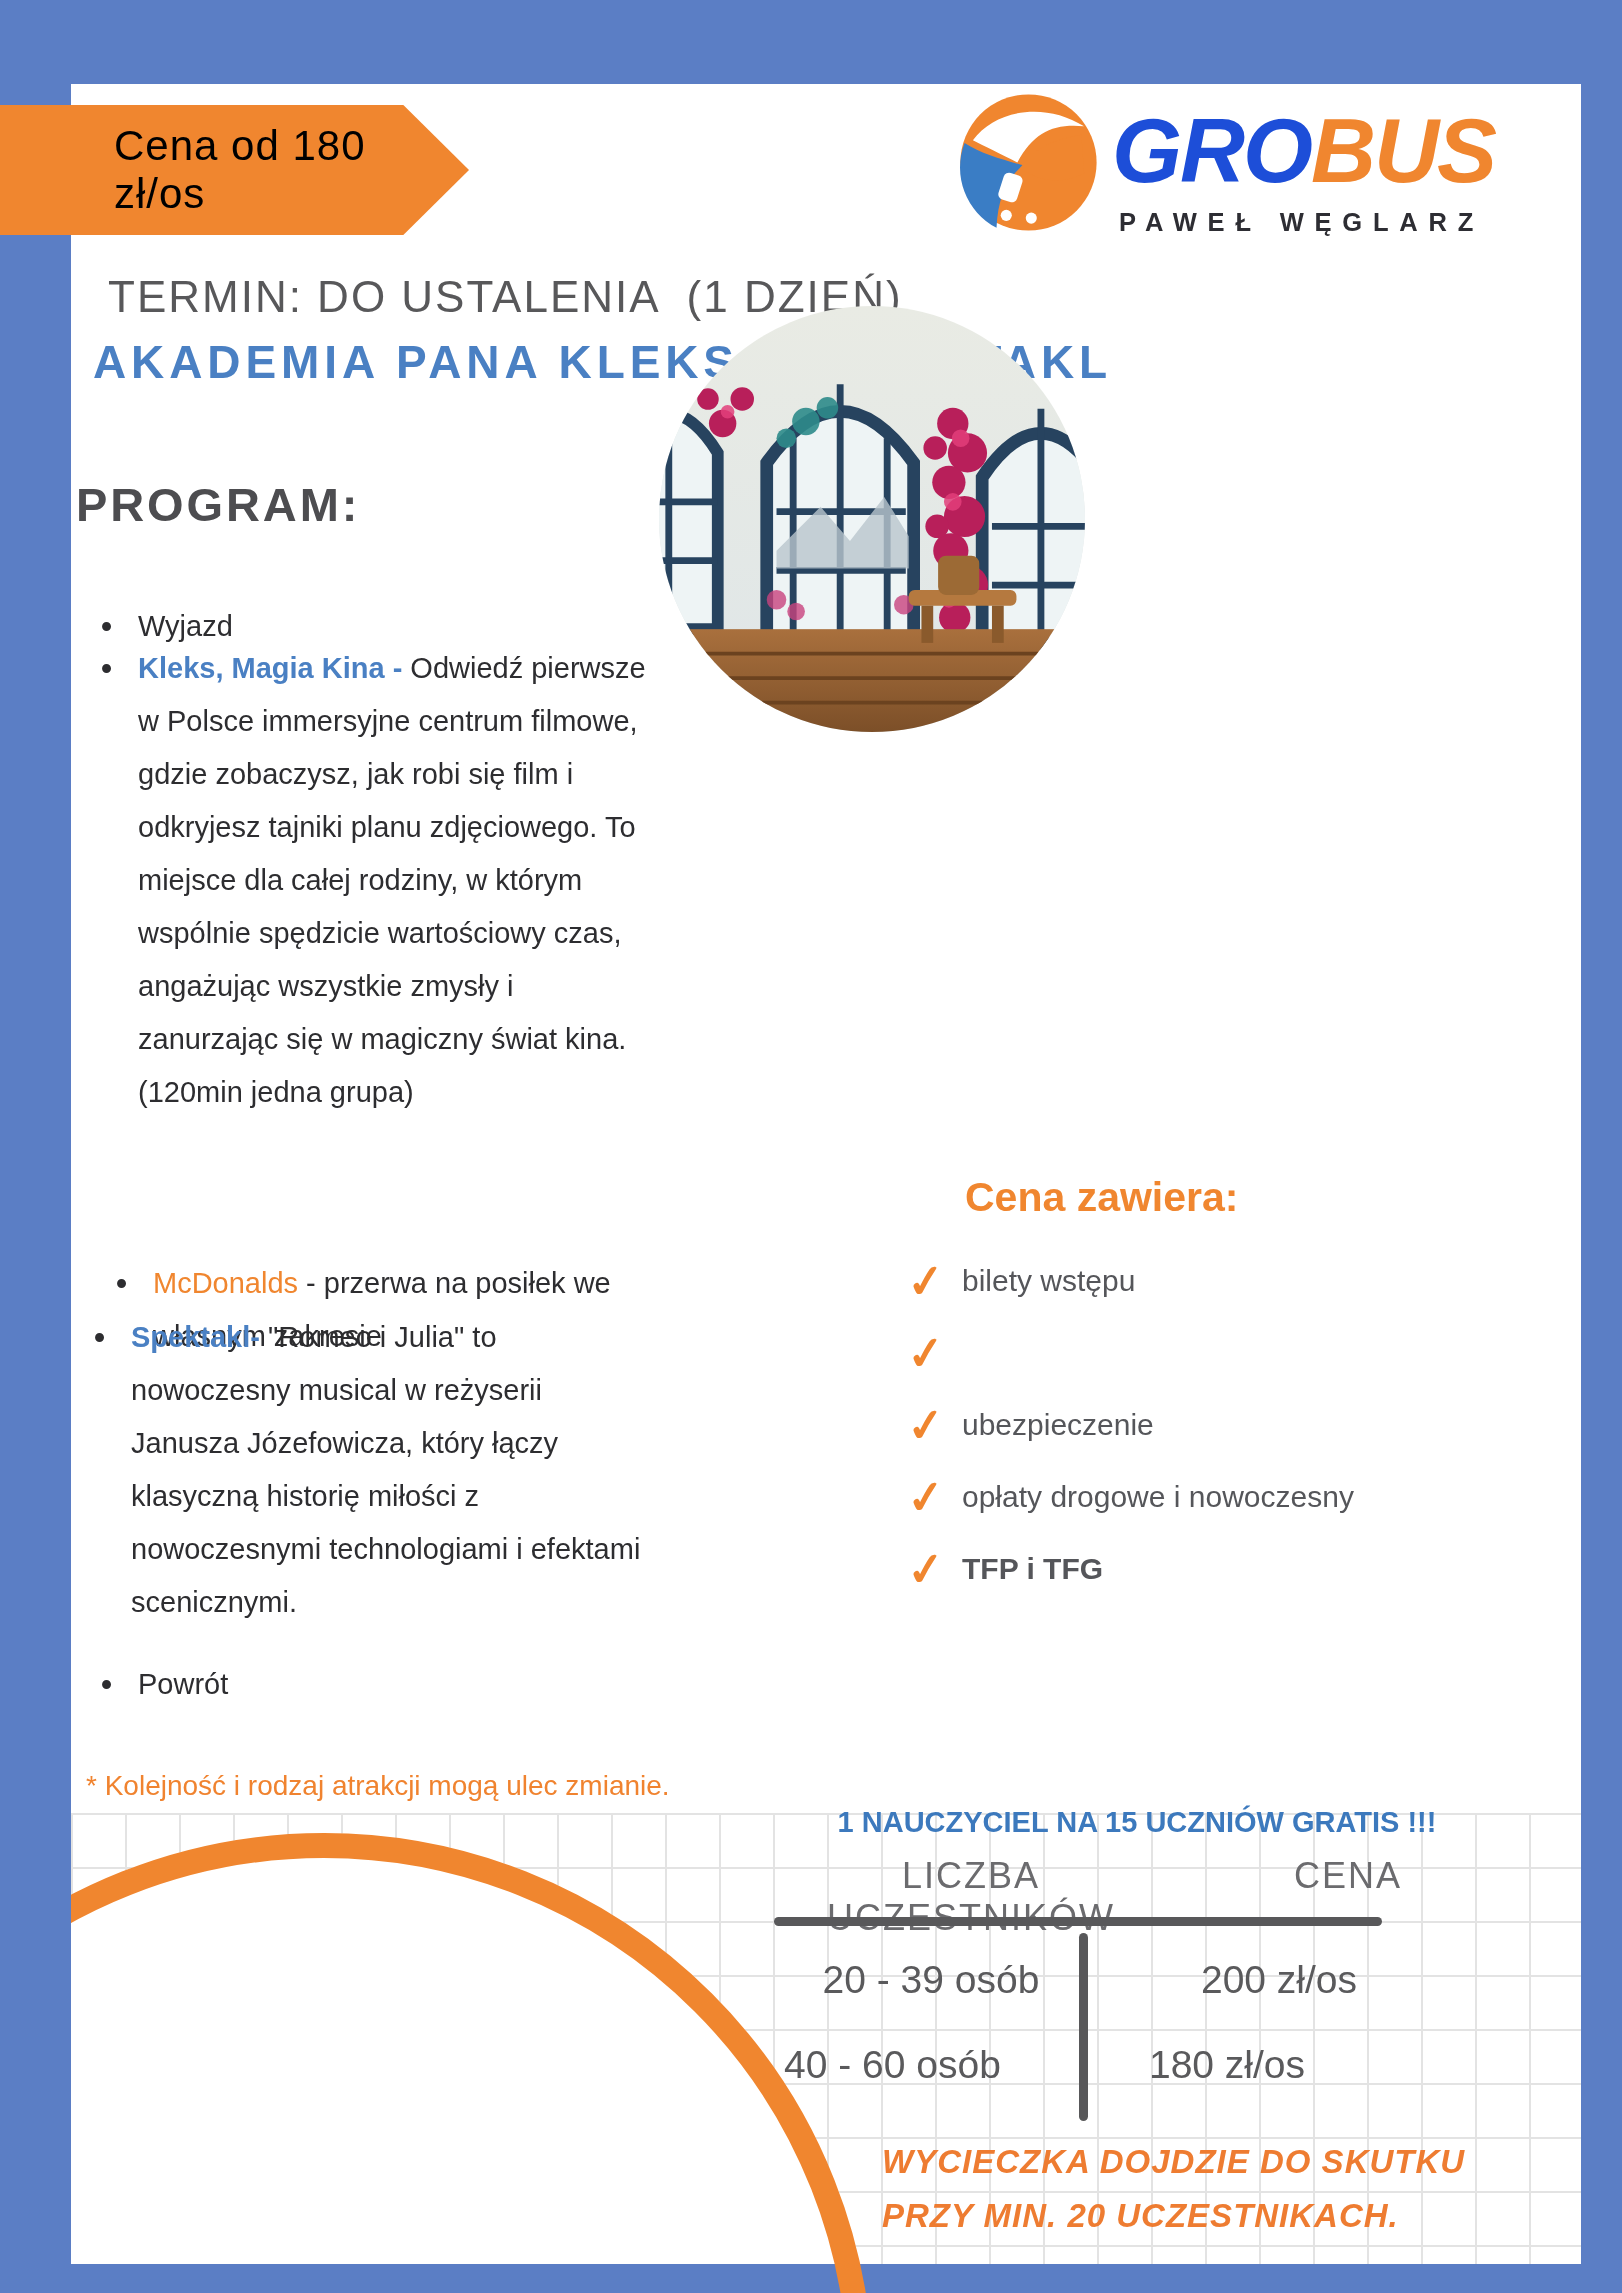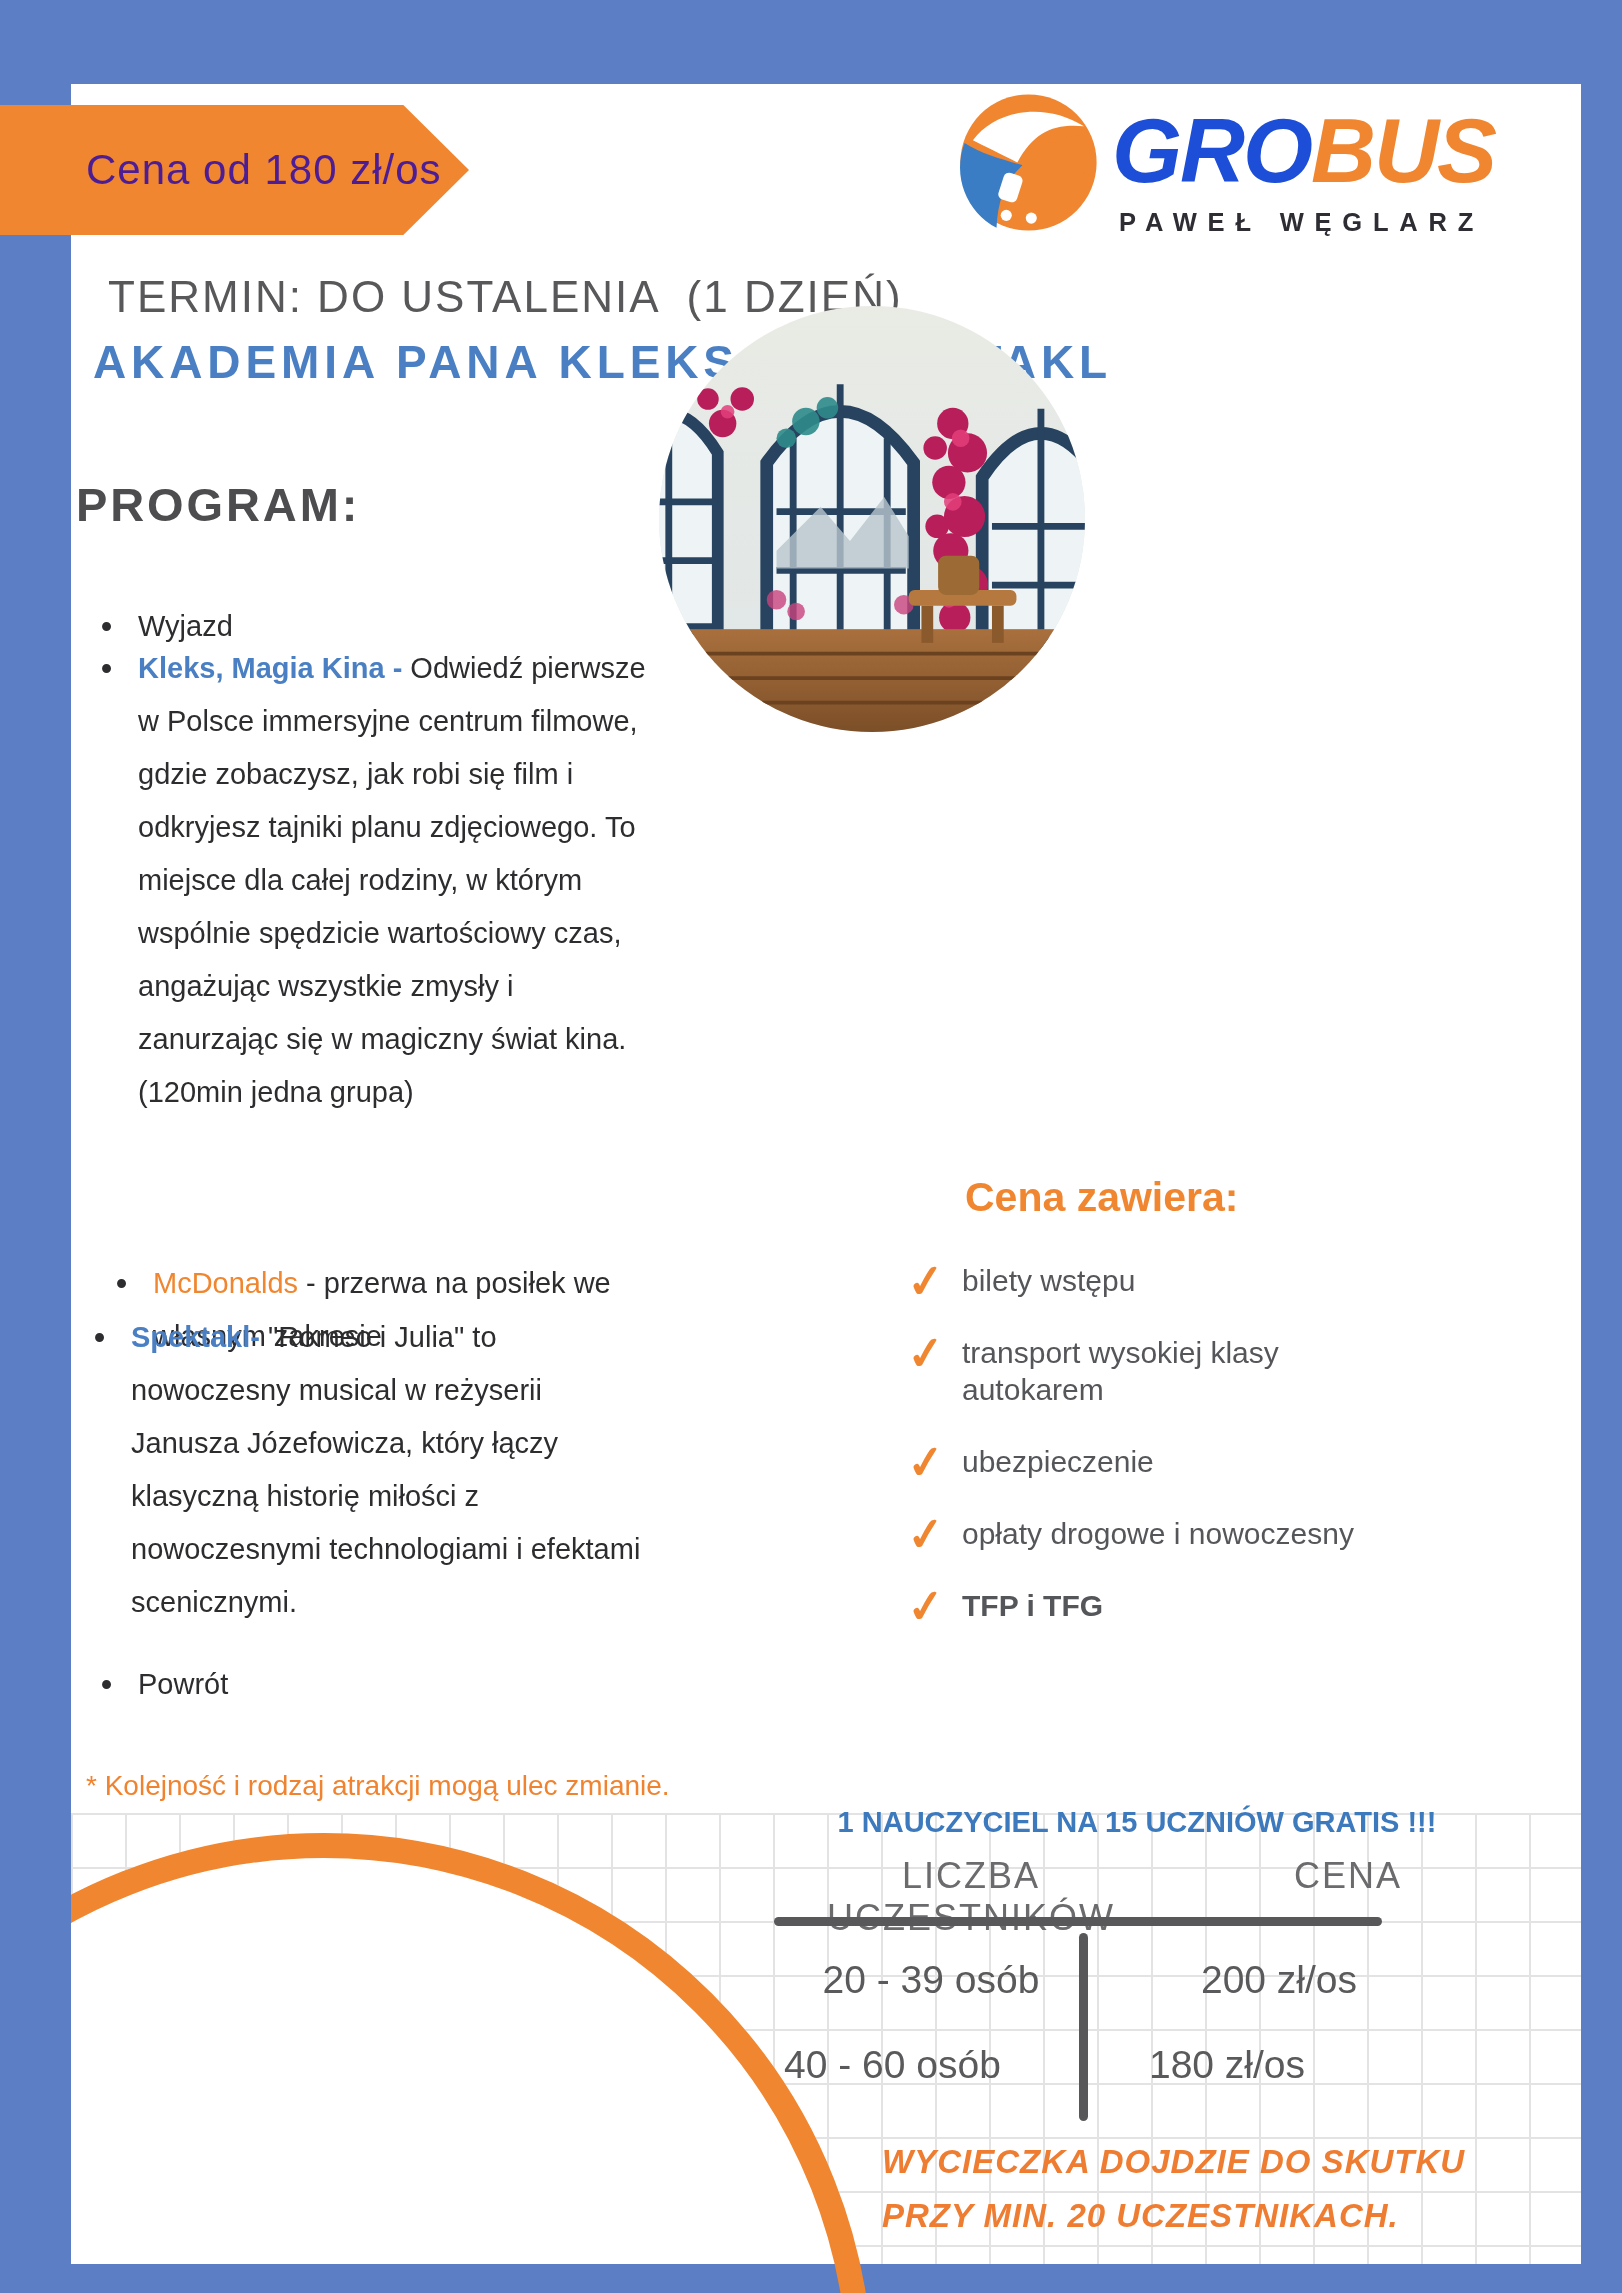--- a/index.html
+++ b/index.html
@@ -10,21 +10,21 @@
   
   .frame-top{left:0;top:0;width:1622px;height:84px;background:#5b7ec5;z-index:6;}
   .frame-left{left:0;top:0;width:71px;height:2294px;background:#5b7ec5;z-index:6;}
   .frame-right{left:1581px;top:0;width:41px;height:2294px;background:#5b7ec5;z-index:6;}
   .frame-bottom{left:0;top:2264px;width:1622px;height:29px;background:#5b7ec5;z-index:3;}
 
   
   .ribbon{left:0;top:105px;width:469px;height:130px;background:#f0862f;z-index:7;
           clip-path:polygon(0 0,86% 0,100% 50%,86% 100%,0 100%);
           display:flex;align-items:center;}
-  .ribbon-text{color:#4c1d95;font-size:42px;padding-left:86px;letter-spacing:1px;}
+  .ribbon-text{color:#000000;font-size:42px;padding-left:114px;letter-spacing:1px;}
 
   
   .logo-bus{left:959px;top:93px;width:139px;height:139px;z-index:8;}
   .logo-name{left:1112px;top:106px;z-index:8;font-style:italic;font-weight:900;
              font-size:90px;letter-spacing:-2px;line-height:1;}
   .logo-name .p1{color:#1d4ed8;} .logo-name .p2{color:#f0862f;}
   .logo-sub{left:1119px;top:208px;z-index:8;font-size:25.5px;font-weight:bold;
             letter-spacing:10.8px;color:#2d2d33;white-space:nowrap;}
 
   
@@ -220,21 +220,20 @@
   </div>
 
   <div class="abs included-h">Cena zawiera:</div>
   <div class="abs included">
     <div class="inc-row">
       <span class="check">✓</span>
       <span class="inc-text">bilety wstępu</span>
     </div>
     <div class="inc-row">
       <span class="check">✓</span>
-      <span class="inc-text">transport wysokiej klasy autokarem</span>
     </div>
     <div class="inc-row">
       <span class="check">✓</span>
       <span class="inc-text">ubezpieczenie</span>
     </div>
     <div class="inc-row">
       <span class="check">✓</span>
       <span class="inc-text">opłaty drogowe i nowoczesny</span>
     </div>
     <div class="inc-row">

